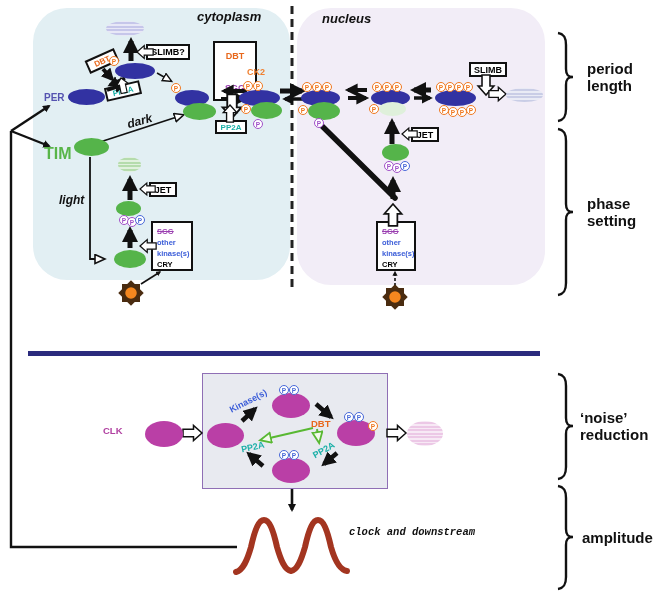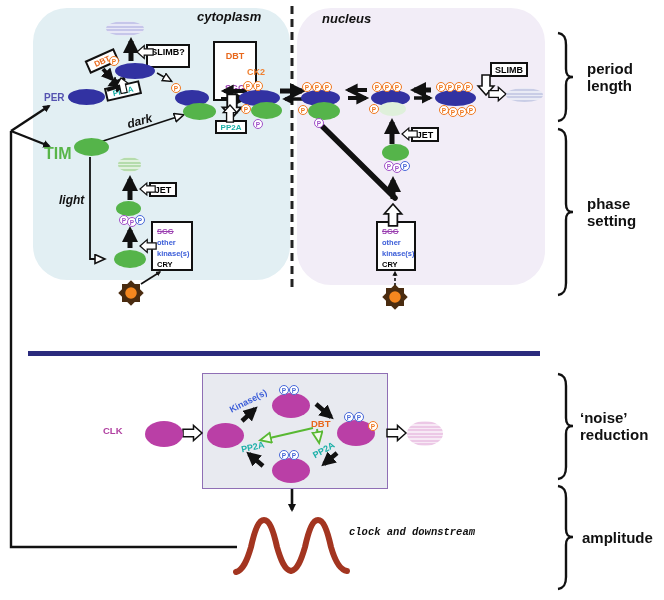--- a/index.html
+++ b/index.html
@@ -27,37 +27,37 @@
 </style>
 </head>
 <body>
 
 <div class="stage">
 
   <div class="comp cyt"></div>
   <div class="comp nuc"></div>
   <div class="bigbox"></div>
 
-  <div class="wbox" style="left:146px;top:44px;width:44px;height:24px;font-size:9px;line-height:13px;"><span>SLIMB?</span></div>
+  <div class="wbox" style="left:146px;top:44px;width:44px;height:16px;font-size:9px;line-height:13px;"><span>SLIMB?</span></div>
   <div class="wbox" style="left:86px;top:54px;width:32px;height:14px;font-size:8px;line-height:11px;color:#e8681c;transform:rotate(-24deg);"><span>DBT</span></div>
   <div class="wbox" style="left:105px;top:84px;width:36px;height:14px;font-size:8px;line-height:11px;color:#1db0a8;transform:rotate(-13deg);"><span>PP2A</span></div>
   <div class="wbox" style="left:213px;top:41px;width:44px;height:60px;font-size:9px;line-height:16px;padding-top:5px;">
     <div style="color:#e8681c;">DBT</div>
     <div style="color:#f08030;margin-left:32px;">CK2</div>
     <div style="color:#9a3fb0;">SGG</div>
   </div>
   <div class="wbox" style="left:215px;top:120px;width:32px;height:14px;font-size:8px;line-height:11px;color:#1db0a8;"><span>PP2A</span></div>
   <div class="wbox" style="left:149px;top:182px;width:28px;height:15px;font-size:9px;line-height:12px;"><span>JET</span></div>
   <div class="wbox" style="left:151px;top:221px;width:42px;height:50px;font-size:7.5px;line-height:11px;text-align:left;padding:3px 0 0 4px;">
     <div class="strike" style="color:#9a3fb0;">SGG</div>
     <div style="color:#3a5cd8;">other</div>
     <div style="color:#3a5cd8;">kinase(s)</div>
     <div>CRY</div>
   </div>
-  <div class="wbox" style="left:469px;top:62px;width:38px;height:15px;font-size:9px;line-height:12px;margin-left:21px;"><span>SLIMB</span></div>
+  <div class="wbox" style="left:469px;top:62px;width:38px;height:15px;font-size:9px;line-height:12px;"><span>SLIMB</span></div>
   <div class="wbox" style="left:411px;top:127px;width:28px;height:15px;font-size:9px;line-height:12px;"><span>JET</span></div>
   <div class="wbox" style="left:376px;top:221px;width:40px;height:50px;font-size:7.5px;line-height:11px;text-align:left;padding:3px 0 0 4px;">
     <div class="strike" style="color:#9a3fb0;">SGG</div>
     <div style="color:#3a5cd8;">other</div>
     <div style="color:#3a5cd8;">kinase(s)</div>
     <div>CRY</div>
   </div>
 
   <svg class="ovl" width="664" height="600" viewBox="0 0 664 600">
     <defs>

